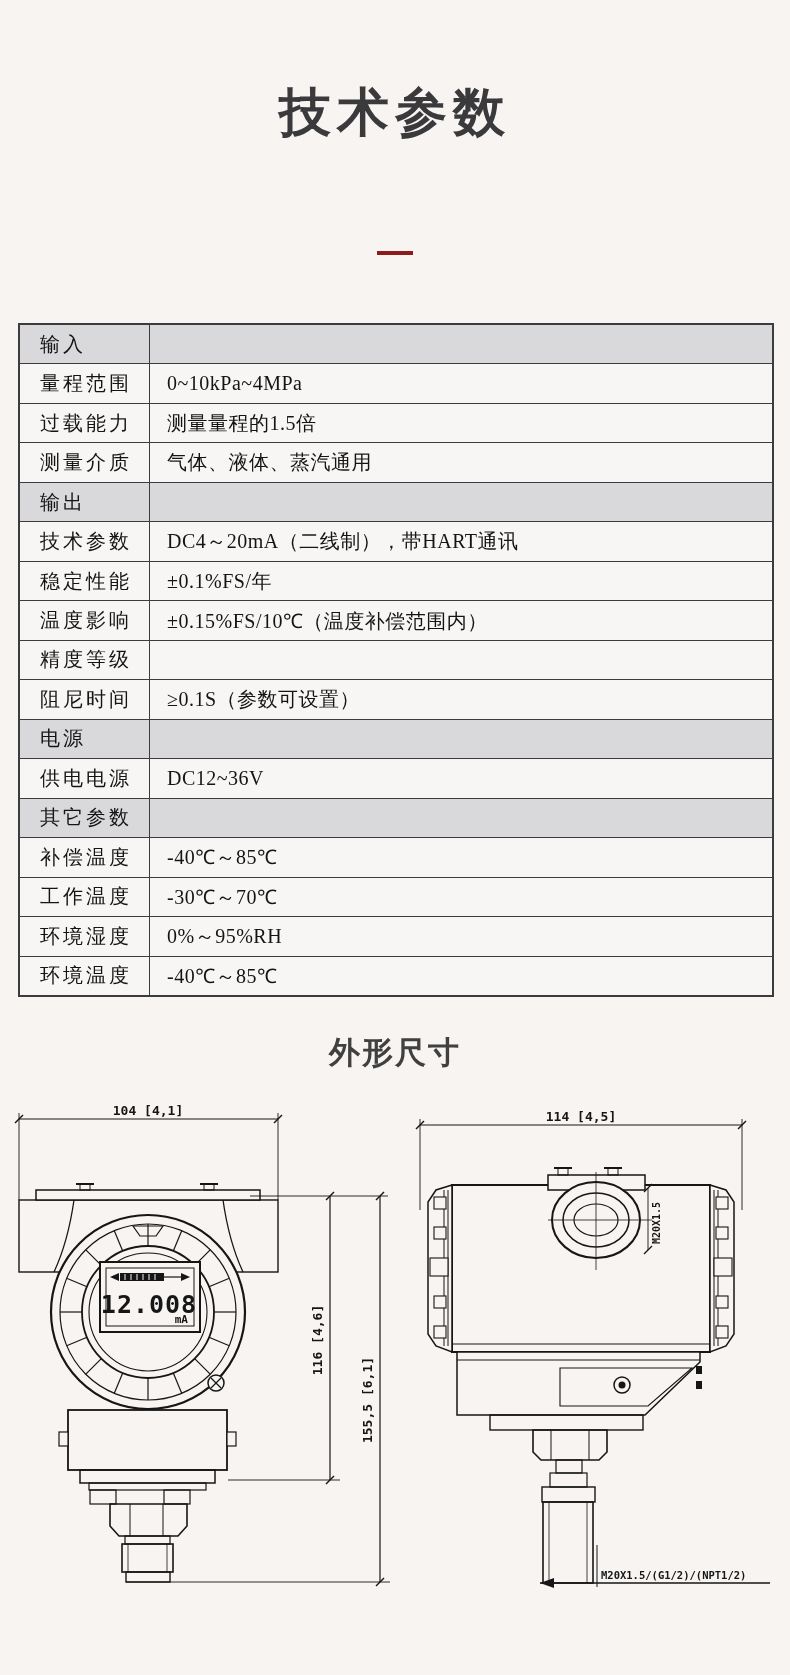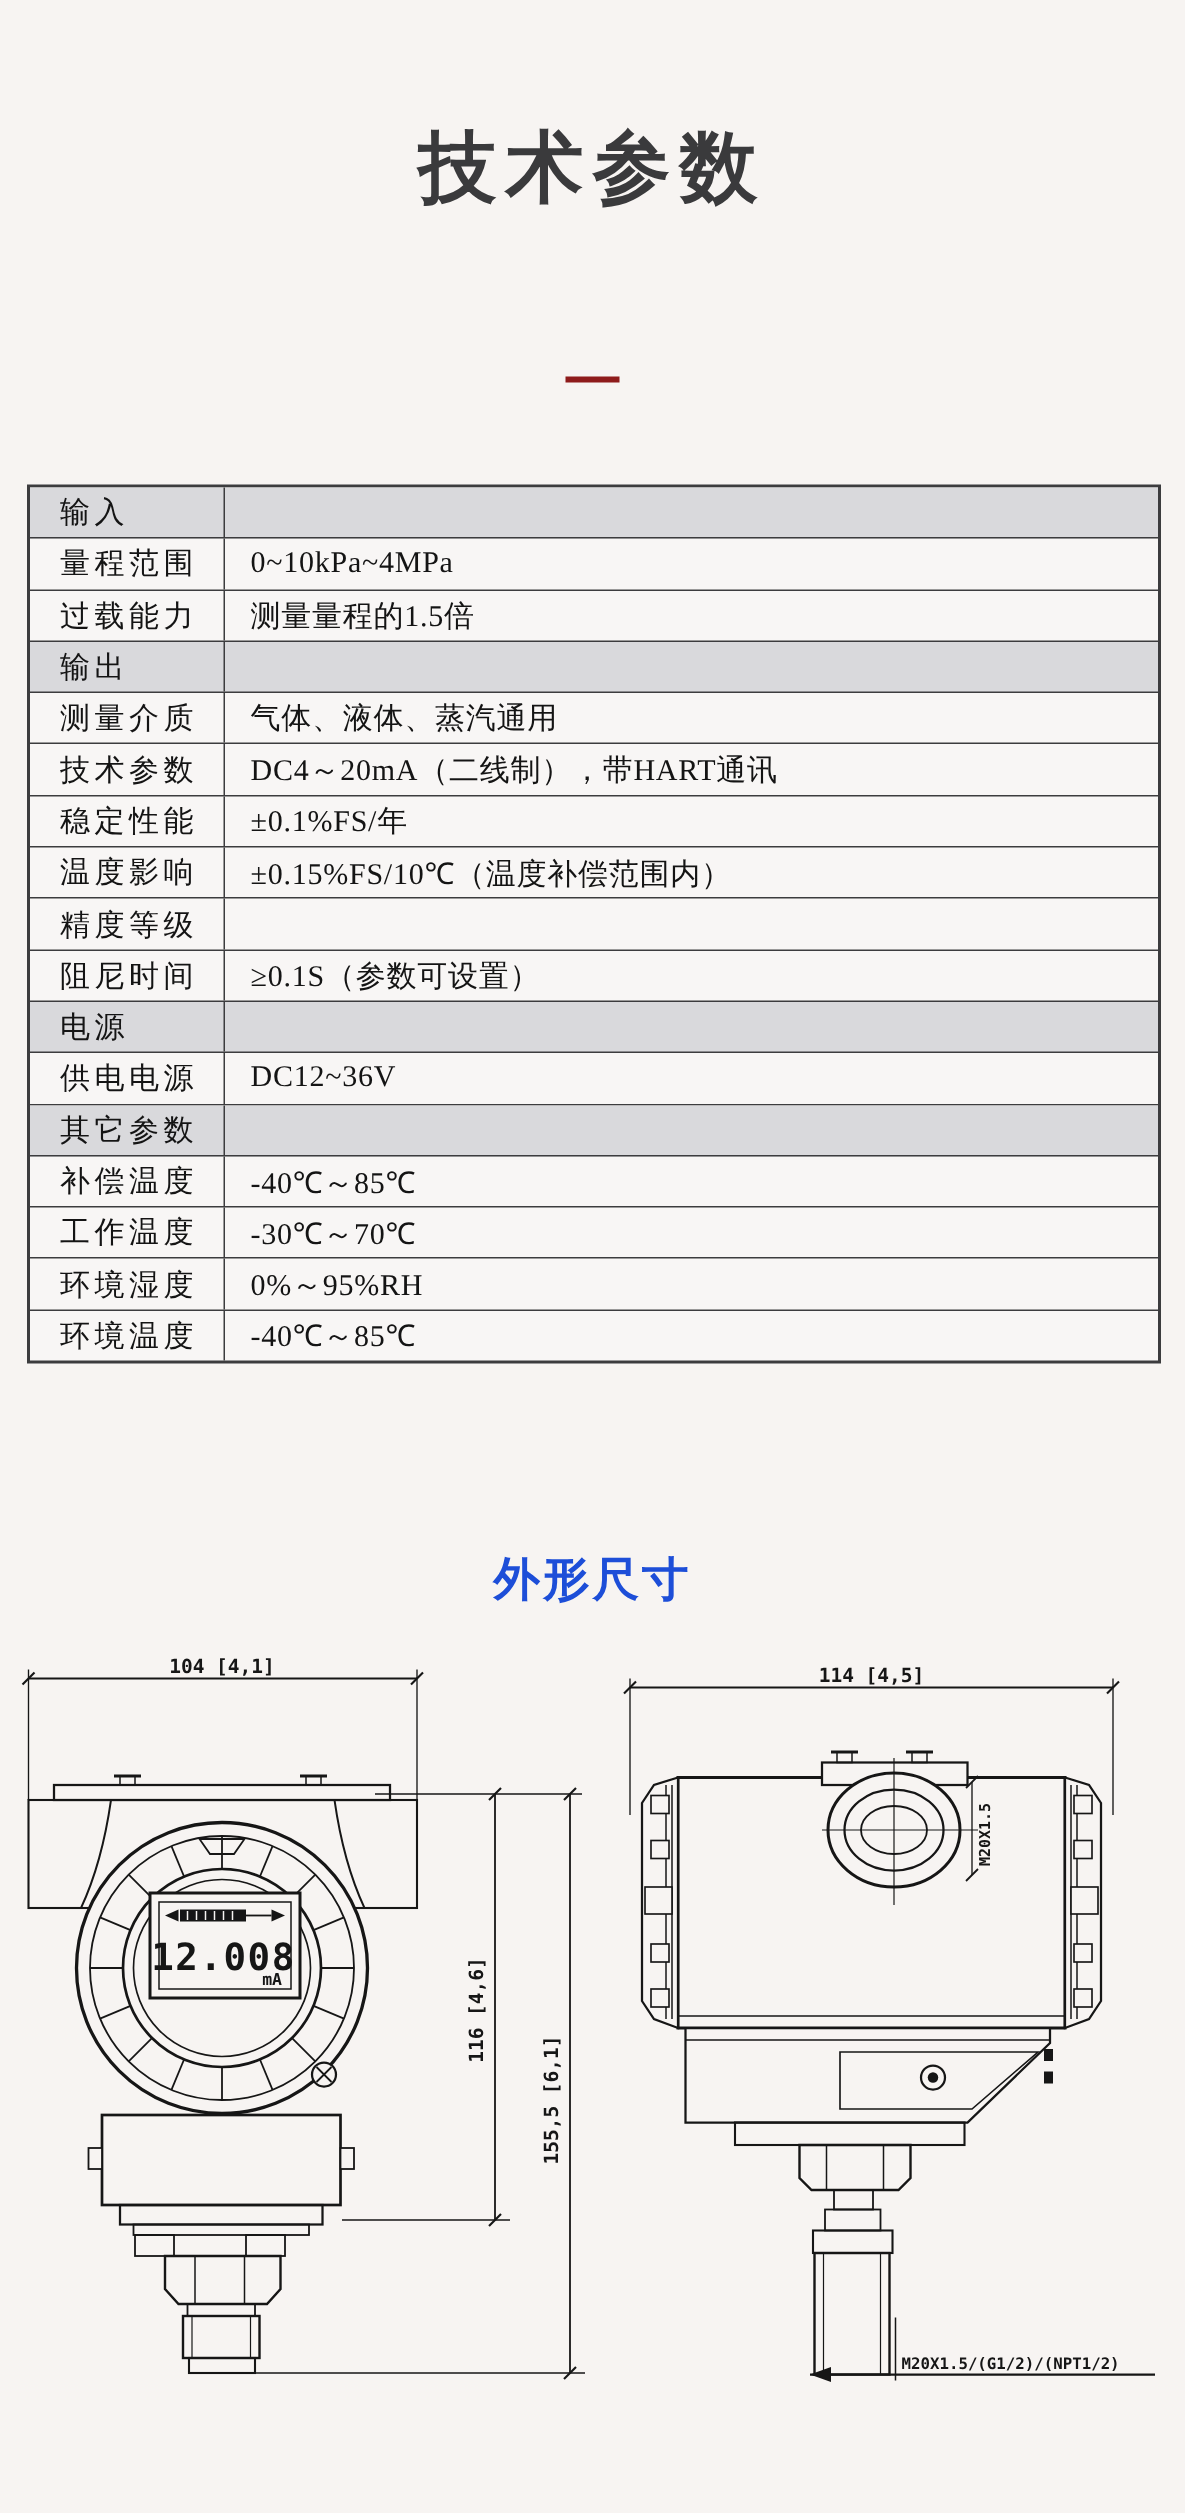--- a/index.html
+++ b/index.html
@@ -17,21 +17,21 @@
     margin:0;text-align:center;
     font-family:"Liberation Sans", sans-serif;
     font-size:52px;font-weight:800;letter-spacing:6px;
     color:#3a3a3c;line-height:1;
   }
   .accent-dash{
     position:absolute;top:251px;left:377px;width:36px;height:4px;
     background:#8e1b1b;
   }
   .spec-table{
-    position:absolute;top:323px;left:18px;width:756px;height:586px;
+    position:absolute;top:323px;left:18px;width:756px;height:674px;
     border:2px solid #3c3c3e;
     display:flex;flex-direction:column;
     box-sizing:border-box;
     background:#f8f6f5;
   }
   .row{
     flex:1;display:flex;align-items:center;
     border-bottom:1.5px solid #3c3c3e;
   }
   .row:last-child{border-bottom:none;}
@@ -45,21 +45,21 @@
   }
   .cell.value{
     flex:1;padding-left:17px;
     font-size:20px;letter-spacing:0.5px;
   }
   .dims-title{
     position:absolute;top:1034px;left:0;width:100%;
     margin:0;text-align:center;
     font-family:"Liberation Sans", sans-serif;
     font-size:31px;font-weight:600;letter-spacing:2px;
-    color:#1d4ed8;line-height:1.2;
+    color:#404040;line-height:1.2;
   }
   .drawings{position:absolute;top:1090px;left:0;}
   svg text{
     font-family:"DejaVu Sans Mono", monospace;
     font-weight:bold;fill:#161616;
   }
   svg .stroke{stroke:#161616;fill:none;}
   svg .fillbg{fill:#f7f4f2;stroke:#161616;}
 </style>
 </head>
@@ -76,27 +76,27 @@
         <div class="cell value"></div>
       </div>
     <div class="row">
         <div class="cell label">量程范围</div>
         <div class="cell value">0~10kPa~4MPa</div>
       </div>
     <div class="row">
         <div class="cell label">过载能力</div>
         <div class="cell value">测量量程的1.5倍</div>
       </div>
+    <div class="row">
+        <div class="cell label">测量介质</div>
+        <div class="cell value">气体、液体、蒸汽通用</div>
+      </div>
     <div class="row section">
         <div class="cell label">输出</div>
         <div class="cell value"></div>
-      </div>
-    <div class="row">
-        <div class="cell label">测量介质</div>
-        <div class="cell value">气体、液体、蒸汽通用</div>
       </div>
     <div class="row">
         <div class="cell label">技术参数</div>
         <div class="cell value">DC4～20mA（二线制），带HART通讯</div>
       </div>
     <div class="row">
         <div class="cell label">稳定性能</div>
         <div class="cell value">±0.1%FS/年</div>
       </div>
     <div class="row">

